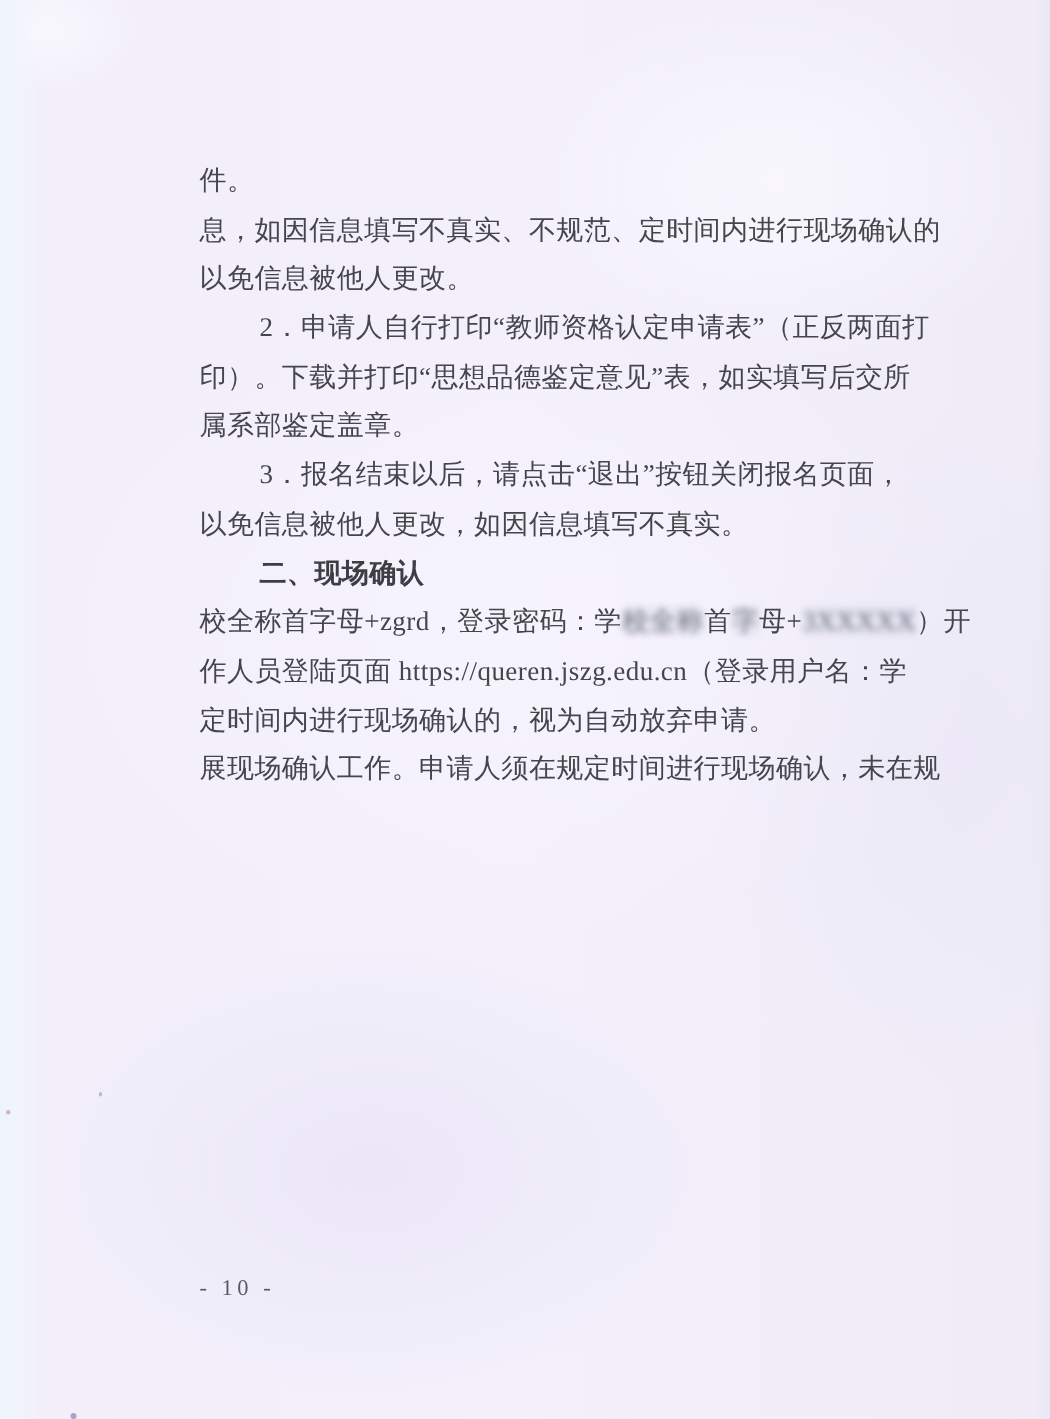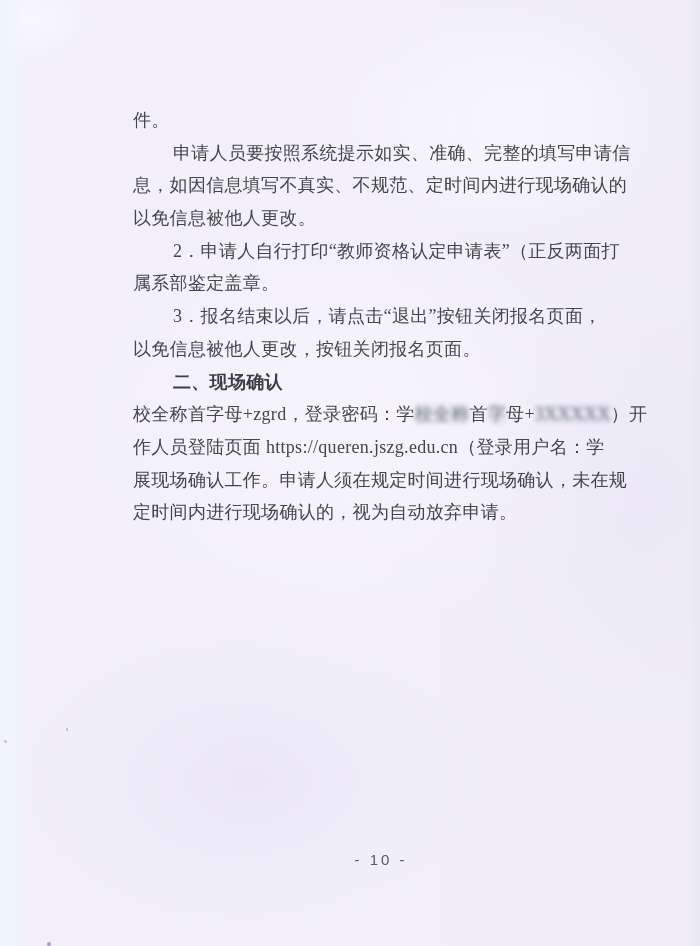--- a/index.html
+++ b/index.html
@@ -38,50 +38,50 @@
   .line.indent{padding-left:40px;}
   .line.bold{font-weight:bold;color:#3d3e43;}
   .seg.blur{
     filter:blur(2.1px);
     color:#68707e;
     background:rgba(130,140,160,.10);
     border-radius:3px;
   }
   .page-number{
     position:absolute;left:133px;width:496px;top:851px;
-    text-align:center;font-size:15px;letter-spacing:3px;
+    font-size:15px;letter-spacing:3px;
     color:#595a60;filter:blur(.25px);
-    font-family:Liberation Sans, sans-serif;
+    font-family:Liberation Serif, serif;
   }
   .speck{position:absolute;border-radius:50%;}
   .speck1{left:47px;top:942px;width:4px;height:4px;background:rgba(120,90,160,.55);}
   .speck2{left:4px;top:740px;width:3px;height:3px;background:rgba(190,120,110,.5);}
   .speck3{left:66px;top:728px;width:2px;height:3px;background:rgba(110,110,150,.45);}
 </style>
 </head>
 <body>
 
 <div class="scan-page">
   <div class="edge-strip"></div>
   <div class="edge-right"></div>
 
   <div class="text-block" id="text-block">
       <div class="line"><span class="seg">件。</span></div>
-      <div class="line indent"><span class="seg">申请人员要按照系统提示如实、准确、完整的填写申请信</span></div>
       <div class="line"><span class="seg">息，如因信息填写不真实、不规范、定时间内进行现场确认的</span></div>
       <div class="line"><span class="seg">以免信息被他人更改。</span></div>
       <div class="line indent"><span class="seg">2．申请人自行打印“教师资格认定申请表”（正反两面打</span></div>
+      <div class="line"><span class="seg">印）。下载并打印“思想品德鉴定意见”表，如实填写后交所</span></div>
       <div class="line"><span class="seg">属系部鉴定盖章。</span></div>
       <div class="line indent"><span class="seg">3．报名结束以后，请点击“退出”按钮关闭报名页面，</span></div>
-      <div class="line"><span class="seg">以免信息被他人更改，按钮关闭报名页面。</span></div>
+      <div class="line"><span class="seg">以免信息被他人更改，如因信息填写不真实。</span></div>
       <div class="line indent bold"><span class="seg">二、现场确认</span></div>
       <div class="line"><span class="seg">校全称首字母+zgrd，登录密码：学</span><span class="seg blur">校全称</span><span class="seg">首</span><span class="seg blur">字</span><span class="seg">母+</span><span class="seg blur">3XXXXX</span><span class="seg">）开</span></div>
       <div class="line"><span class="seg">作人员登陆页面 https://queren.jszg.edu.cn（登录用户名：学</span></div>
+      <div class="line"><span class="seg">定时间内进行现场确认的，视为自动放弃申请。</span></div>
       <div class="line"><span class="seg">展现场确认工作。申请人须在规定时间进行现场确认，未在规</span></div>
-      <div class="line"><span class="seg">定时间内进行现场确认的，视为自动放弃申请。</span></div>
     </div>
 
   <div class="page-number">- 10 -</div>
 
   <div class="speck speck1"></div>
   <div class="speck speck2"></div>
   <div class="speck speck3"></div>
 </div>
 
 </body></html>

